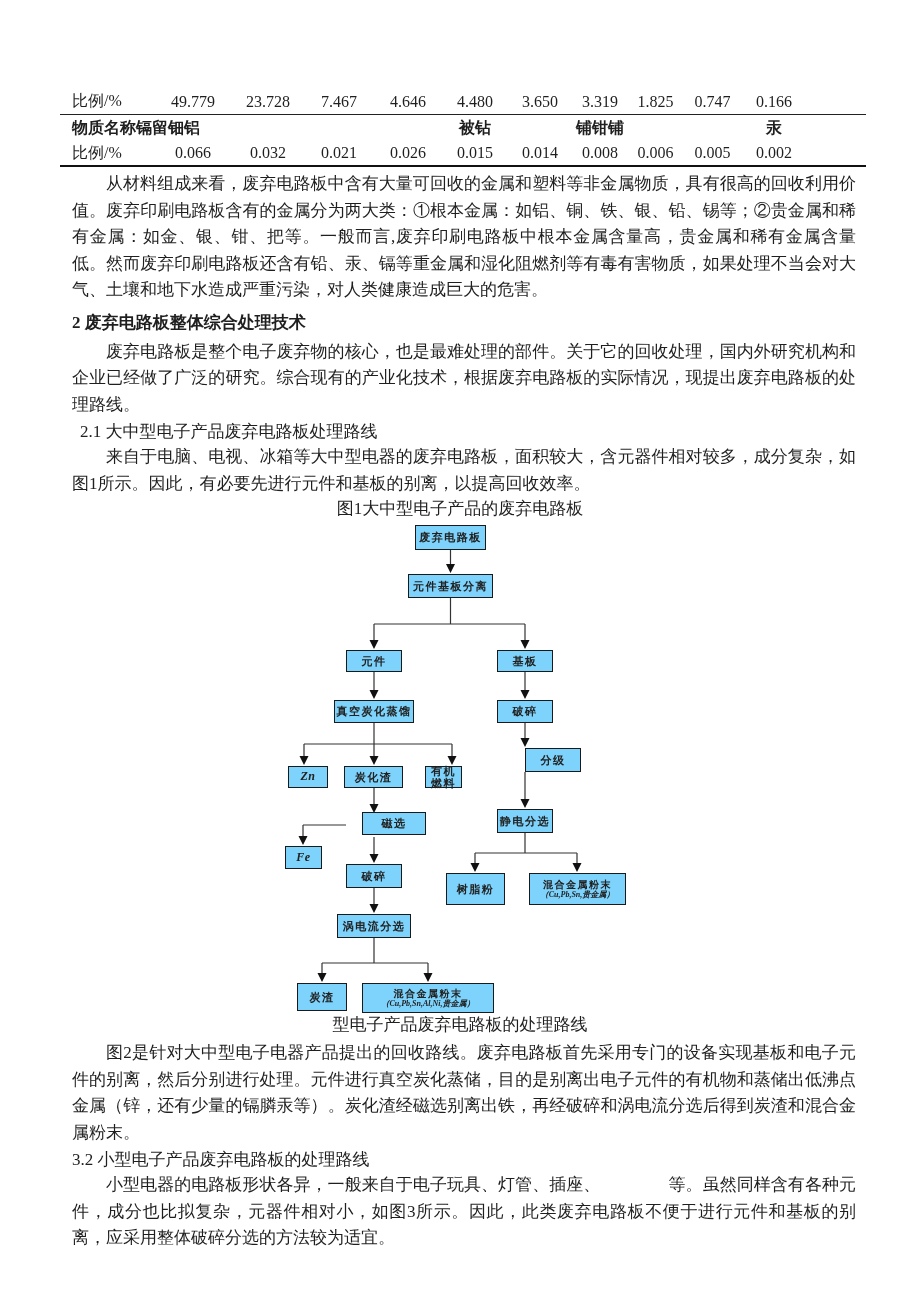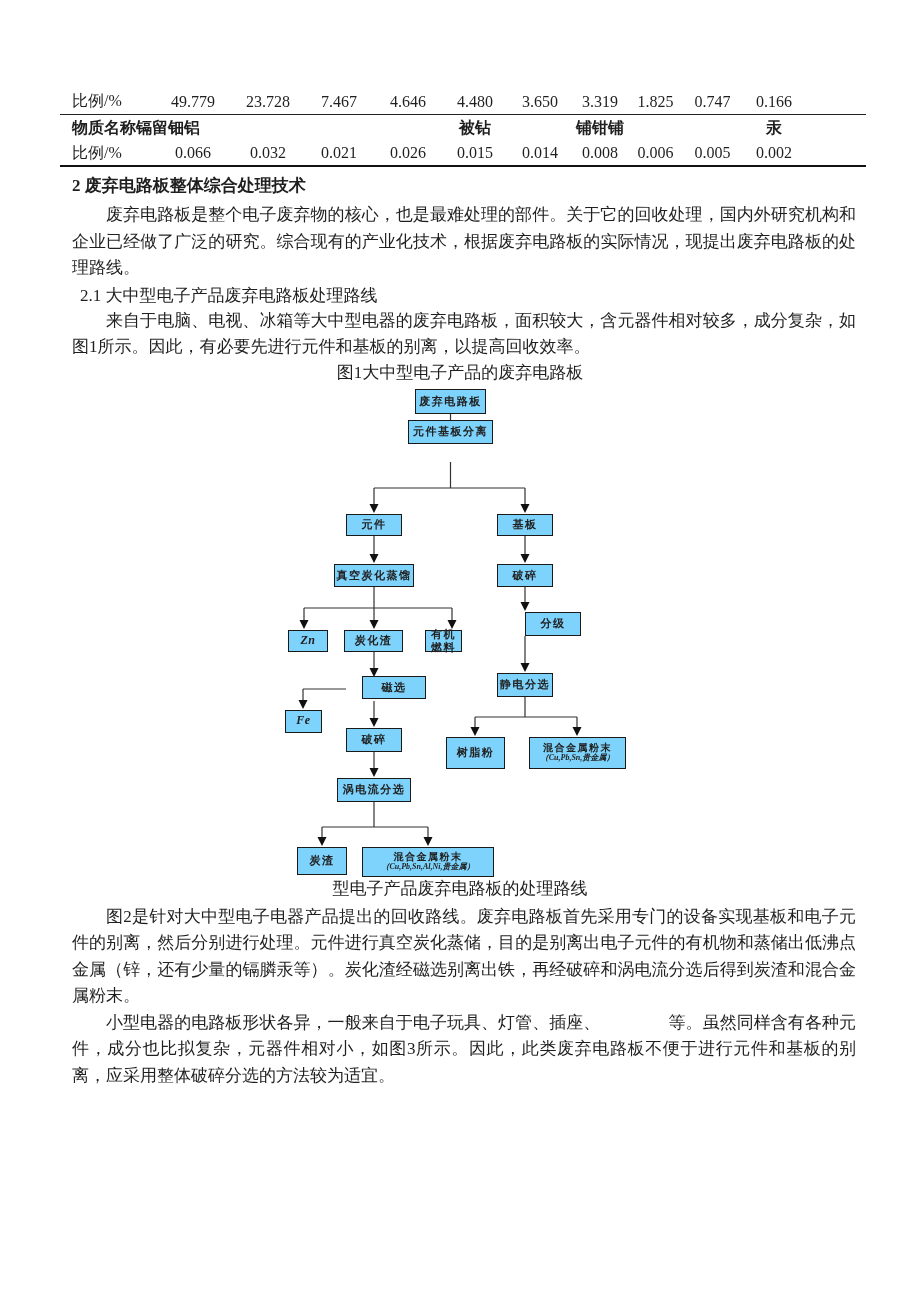--- a/index.html
+++ b/index.html
@@ -85,39 +85,40 @@
       <div class="tcell c4">0.026</div>
       <div class="tcell c5">0.015</div>
       <div class="tcell c6">0.014</div>
       <div class="tcell c7">0.008</div>
       <div class="tcell c8">0.006</div>
       <div class="tcell c9">0.005</div>
       <div class="tcell c10">0.002</div>
     </div>
   </div>
 
+  <p class="para p1">从材料组成来看，废弃电路板中含有大量可回收的金属和塑料等非金属物质，具有很高的回收利用价值。废弃印刷电路板含有的金属分为两大类：①根本金属：如铝、铜、铁、银、铅、锡等；②贵金属和稀有金属：如金、银、钳、把等。一般而言,废弃印刷电路板中根本金属含量高，贵金属和稀有金属含量低。然而废弃印刷电路板还含有铅、汞、镉等重金属和湿化阻燃剂等有毒有害物质，如果处理不当会对大气、土壤和地下水造成严重污染，对人类健康造成巨大的危害。</p>
 
   <div class="h2head">2 废弃电路板整体综合处理技术</div>
 
   <p class="para">废弃电路板是整个电子废弃物的核心，也是最难处理的部件。关于它的回收处理，国内外研究机构和企业已经做了广泛的研究。综合现有的产业化技术，根据废弃电路板的实际情况，现提出废弃电路板的处理路线。</p>
 
   <div class="subhead">2.1 大中型电子产品废弃电路板处理路线</div>
 
   <p class="para">来自于电脑、电视、冰箱等大中型电器的废弃电路板，面积较大，含元器件相对较多，成分复杂，如图1所示。因此，有必要先进行元件和基板的别离，以提高回收效率。</p>
 
   <div class="caption">图1大中型电子产品的废弃电路板</div>
 
   <div class="flow">
     <svg width="350" height="492" viewBox="0 0 350 492">
       <path d="M170.5 29V45 M170.5 77V103 M94 103H245 M94 103V121 M245 103V121 M94 151V171 M245 151V171 M94 202V223 M24 223H172 M24 223V237 M94 223V237 M172 223V235 M245 202V219 M245 251V280 M94 267V285 M66 304H23 M23 304V317 M94 316V335 M94 367V385 M245 312V332 M195 332H297 M195 332V344 M297 332V344 M94 417V442 M42 442H148 M42 442V454 M148 442V452" fill="none" stroke="#333" stroke-width="1.2"></path>
       <path d="M166 43L175 43L170.5 52Z M89.5 119L98.5 119L94 128Z M240.5 119L249.5 119L245 128Z M89.5 169L98.5 169L94 178Z M240.5 169L249.5 169L245 178Z M19.5 235L28.5 235L24 244Z M89.5 235L98.5 235L94 244Z M167.5 235L176.5 235L172 244Z M240.5 217L249.5 217L245 226Z M240.5 278L249.5 278L245 287Z M89.5 283L98.5 283L94 292Z M18.5 315L27.5 315L23 324Z M89.5 333L98.5 333L94 342Z M89.5 383L98.5 383L94 392Z M190.5 342L199.5 342L195 351Z M292.5 342L301.5 342L297 351Z M37.5 452L46.5 452L42 461Z M143.5 452L152.5 452L148 461Z" fill="#111" stroke="none"></path>
     </svg>
 
     <div class="fbox" style="left:135px;top:4px;width:71px;height:25px;">废弃电路板</div>
-    <div class="fbox" style="left:128px;top:35px;width:85px;height:24px;">元件基板分离</div>
+    <div class="fbox" style="left:128px;top:53px;width:85px;height:24px;">元件基板分离</div>
     <div class="fbox" style="left:66px;top:129px;width:56px;height:22px;">元件</div>
     <div class="fbox" style="left:217px;top:129px;width:56px;height:22px;">基板</div>
     <div class="fbox" style="left:54px;top:179px;width:80px;height:23px;">真空炭化蒸馏</div>
     <div class="fbox" style="left:217px;top:179px;width:56px;height:23px;">破碎</div>
     <div class="fbox" style="left:217px;top:227px;width:56px;height:24px;margin-left:28px;">分级</div>
     <div class="fbox" style="left:8px;top:245px;width:40px;height:22px;">
         <span class="lat">Zn</span>
       </div>
     <div class="fbox" style="left:64px;top:245px;width:59px;height:22px;">炭化渣</div>
     <div class="fbox" style="left:145px;top:245px;width:37px;height:22px;">有机燃料</div>
@@ -137,16 +138,17 @@
     <div class="fbox" style="left:82px;top:462px;width:132px;height:30px;">
       <span class="l1">混合金属粉末</span>
       <span class="sub">（Cu,Pb,Sn,Al,Ni,贵金属）</span>
     </div>
   </div>
 
   <div class="caption">型电子产品废弃电路板的处理路线</div>
 
   <p class="para" style="margin-top:3px;">图2是针对大中型电子电器产品提出的回收路线。废弃电路板首先采用专门的设备实现基板和电子元件的别离，然后分别进行处理。元件进行真空炭化蒸储，目的是别离出电子元件的有机物和蒸储出低沸点金属（锌，还有少量的镉膦汞等）。炭化渣经磁选别离出铁，再经破碎和涡电流分选后得到炭渣和混合金属粉末。</p>
 
+  <div class="subhead" style="margin-left:72px;">3.2 小型电子产品废弃电路板的处理路线</div>
 
   <p class="para">小型电器的电路板形状各异，一般来自于电子玩具、灯管、插座、　　　　等。虽然同样含有各种元件，成分也比拟复杂，元器件相对小，如图3所示。因此，此类废弃电路板不便于进行元件和基板的别离，应采用整体破碎分选的方法较为适宜。</p>
 
 </div>
 
 </body></html>

